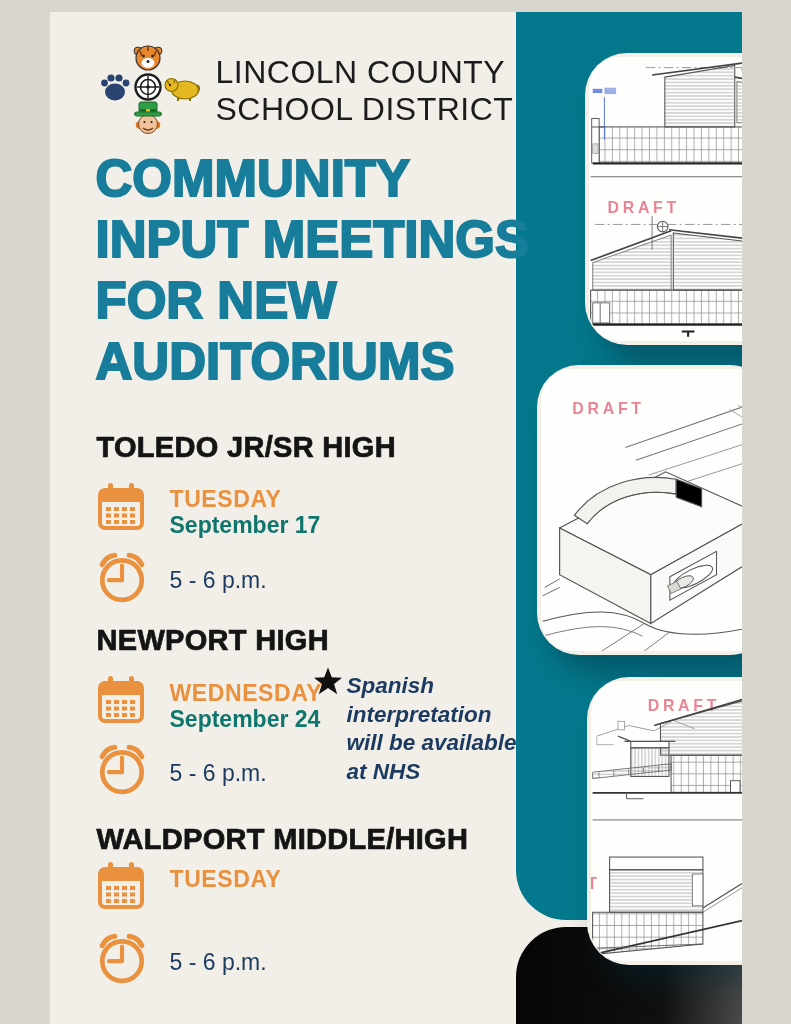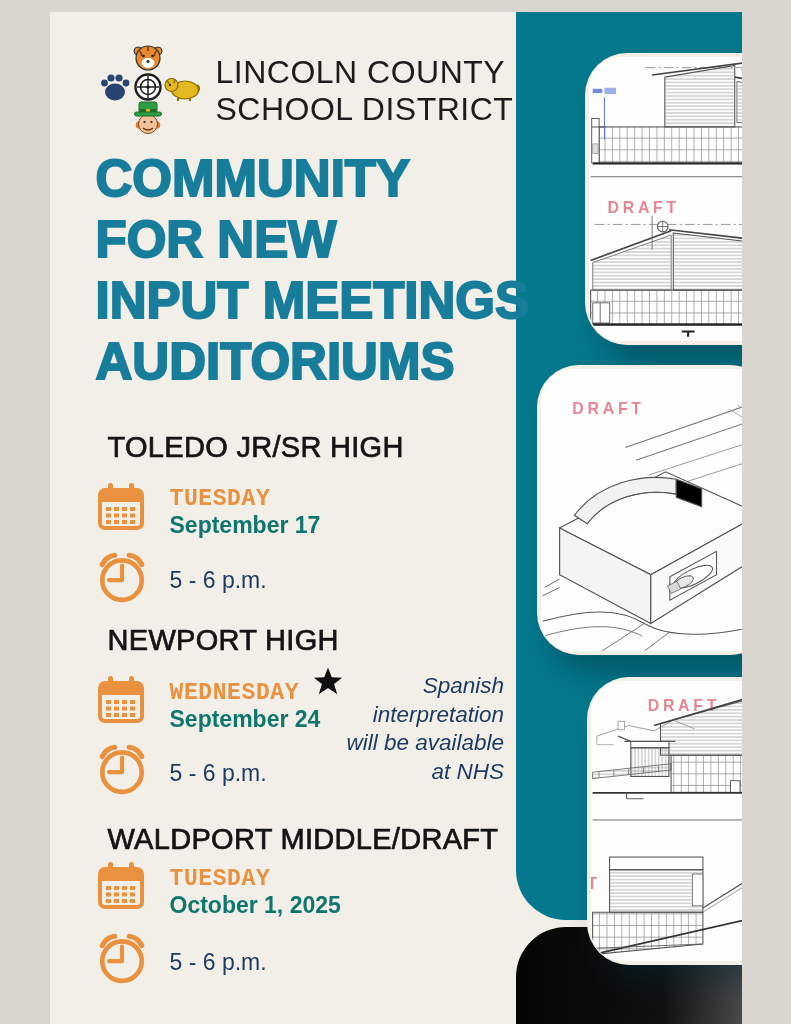--- a/index.html
+++ b/index.html
@@ -40,39 +40,38 @@
     font-size:32px;line-height:37px;letter-spacing:.5px;color:#1c1c1c;font-weight:400;
   }
   
   .headline{
     position:absolute;left:46px;top:136px;
     font-size:51px;line-height:61px;font-weight:700;color:#177d9b;
     -webkit-text-stroke:2px #177d9b;letter-spacing:0;
   }
   
   .school{
-    position:absolute;left:58px;font-size:29px;font-weight:400;color:#141414;
+    position:absolute;left:47px;font-size:29px;font-weight:700;color:#141414;
     -webkit-text-stroke:.7px #141414;letter-spacing:.3px;
   }
   .icon{position:absolute;}
   .day{
     position:absolute;left:120px;font-size:23px;font-weight:700;color:#e9913e;
     letter-spacing:.6px;
-    font-family:Liberation Mono, monospace;
   }
   .date{
     position:absolute;left:120px;font-size:23px;font-weight:700;color:#0f766e;
   }
   .time{
     position:absolute;left:120px;font-size:23px;font-weight:400;color:#1c3a5f;
   }
   .star{position:absolute;left:263px;top:655px;width:30px;height:29px;}
   .note{
     position:absolute;left:297px;top:660px;
-    font-size:22.5px;line-height:28.6px;font-weight:400;font-style:italic;color:#1c3a5f;text-align:right;
+    font-size:22.5px;line-height:28.6px;font-weight:700;font-style:italic;color:#1c3a5f;
   }
 </style>
 </head>
 <body>
 
 <div class="page">
 
   <div class="teal-panel"></div>
   <div class="black-shape"></div>
 
@@ -127,22 +126,22 @@
     </g>
   </svg>
 
   <div class="brand">
     <div>LINCOLN COUNTY</div>
     <div>SCHOOL DISTRICT</div>
   </div>
 
   <h1 class="headline" style="margin:0">
     <div>COMMUNITY</div>
+    <div>INPUT MEETINGS</div>
     <div>FOR NEW</div>
-    <div>INPUT MEETINGS</div>
     <div>AUDITORIUMS</div>
   </h1>
 
   <div class="school" style="top:419px">TOLEDO JR/SR HIGH</div>
   <svg class="icon" style="left:47px;top:470px;width:48px;height:50px" viewBox="0 0 48 50">
     <rect x="11" y="1" width="5" height="11" rx="2.5" fill="#e9913e"></rect>
     <rect x="32" y="1" width="5" height="11" rx="2.5" fill="#e9913e"></rect>
     <rect x="3" y="8" width="42" height="38" rx="5" fill="none" stroke="#e9913e" stroke-width="4"></rect>
     <path d="M3 13 a5 5 0 0 1 5 -5 h32 a5 5 0 0 1 5 5 v7 h-42 Z" fill="#e9913e"></path>
     <g fill="#e9913e">
@@ -205,21 +204,21 @@
   </div>
 
   <svg class="icon" style="left:45px;top:728px;width:54px;height:56px" viewBox="0 0 52 54">
     <path d="M7 16 A15 15 0 0 1 19 7" fill="none" stroke="#e9913e" stroke-width="5" stroke-linecap="round"></path>
     <path d="M33 7 A15 15 0 0 1 45 16" fill="none" stroke="#e9913e" stroke-width="5" stroke-linecap="round"></path>
     <circle cx="26" cy="31" r="19" fill="none" stroke="#e9913e" stroke-width="4.5"></circle>
     <path d="M26 17 L26 31 L13.5 31" fill="none" stroke="#e9913e" stroke-width="4" stroke-linecap="round" stroke-linejoin="round"></path>
   </svg>
   <div class="time" style="top:748px">5 - 6 p.m.</div>
 
-  <div class="school" style="top:811px">WALDPORT MIDDLE/DRAFT</div>
+  <div class="school" style="top:811px">WALDPORT MIDDLE/HIGH</div>
   <svg class="icon" style="left:47px;top:849px;width:48px;height:50px" viewBox="0 0 48 50">
     <rect x="11" y="1" width="5" height="11" rx="2.5" fill="#e9913e"></rect>
     <rect x="32" y="1" width="5" height="11" rx="2.5" fill="#e9913e"></rect>
     <rect x="3" y="8" width="42" height="38" rx="5" fill="none" stroke="#e9913e" stroke-width="4"></rect>
     <path d="M3 13 a5 5 0 0 1 5 -5 h32 a5 5 0 0 1 5 5 v7 h-42 Z" fill="#e9913e"></path>
     <g fill="#e9913e">
       <rect x="9" y="25" width="5" height="4"></rect>
         <rect x="17" y="25" width="5" height="4"></rect>
         <rect x="25" y="25" width="5" height="4"></rect>
         <rect x="33" y="25" width="5" height="4"></rect>
@@ -227,21 +226,20 @@
         <rect x="17" y="31.5" width="5" height="4"></rect>
         <rect x="25" y="31.5" width="5" height="4"></rect>
         <rect x="33" y="31.5" width="5" height="4"></rect>
       <rect x="9" y="38" width="5" height="4"></rect>
         <rect x="17" y="38" width="5" height="4"></rect>
         <rect x="25" y="38" width="5" height="4"></rect>
         <rect x="33" y="38" width="5" height="4"></rect>
     </g>
   </svg>
   <div class="day" style="top:854px">TUESDAY</div>
-  <div class="date" style="top:880px">October 1, 2025</div>
   <svg class="icon" style="left:45px;top:917px;width:54px;height:56px" viewBox="0 0 52 54">
     <path d="M7 16 A15 15 0 0 1 19 7" fill="none" stroke="#e9913e" stroke-width="5" stroke-linecap="round"></path>
     <path d="M33 7 A15 15 0 0 1 45 16" fill="none" stroke="#e9913e" stroke-width="5" stroke-linecap="round"></path>
     <circle cx="26" cy="31" r="19" fill="none" stroke="#e9913e" stroke-width="4.5"></circle>
     <path d="M26 17 L26 31 L13.5 31" fill="none" stroke="#e9913e" stroke-width="4" stroke-linecap="round" stroke-linejoin="round"></path>
   </svg>
   <div class="time" style="top:937px">5 - 6 p.m.</div>
 
   <div class="card card1">
     <div class="card-inner">

